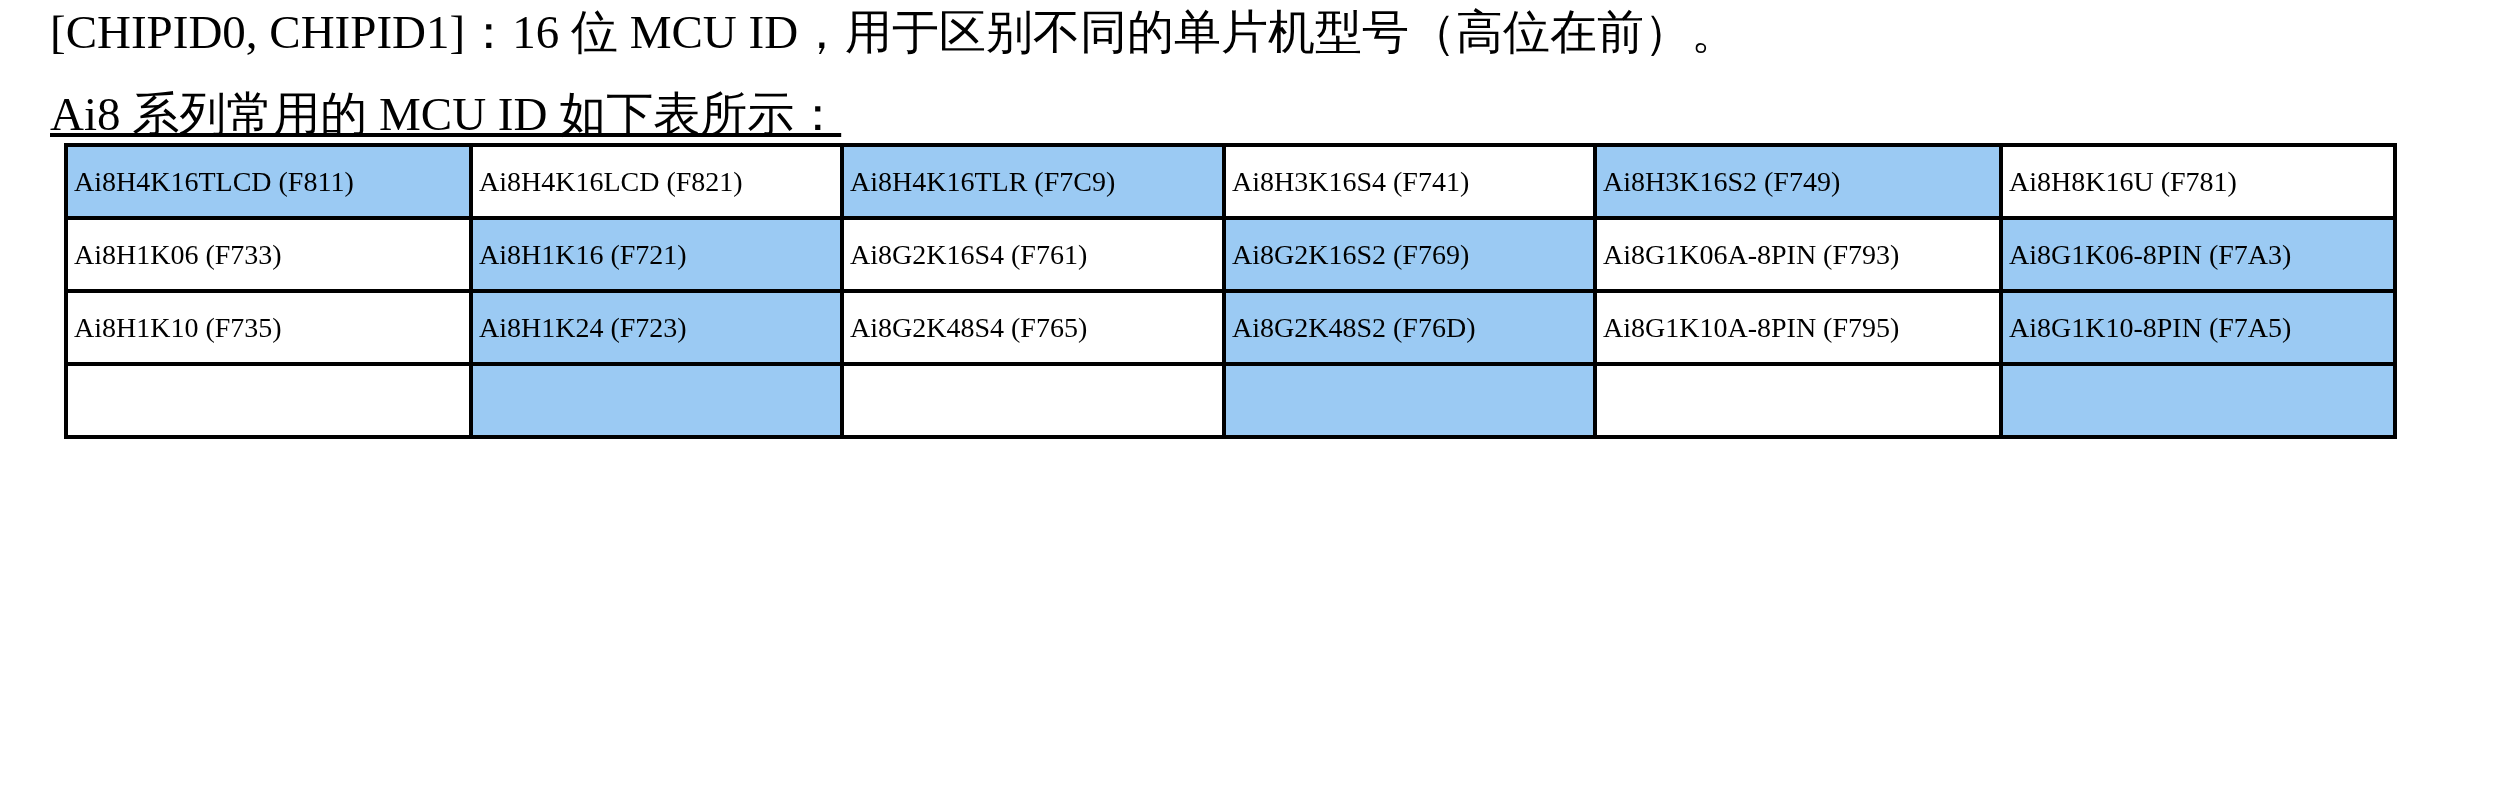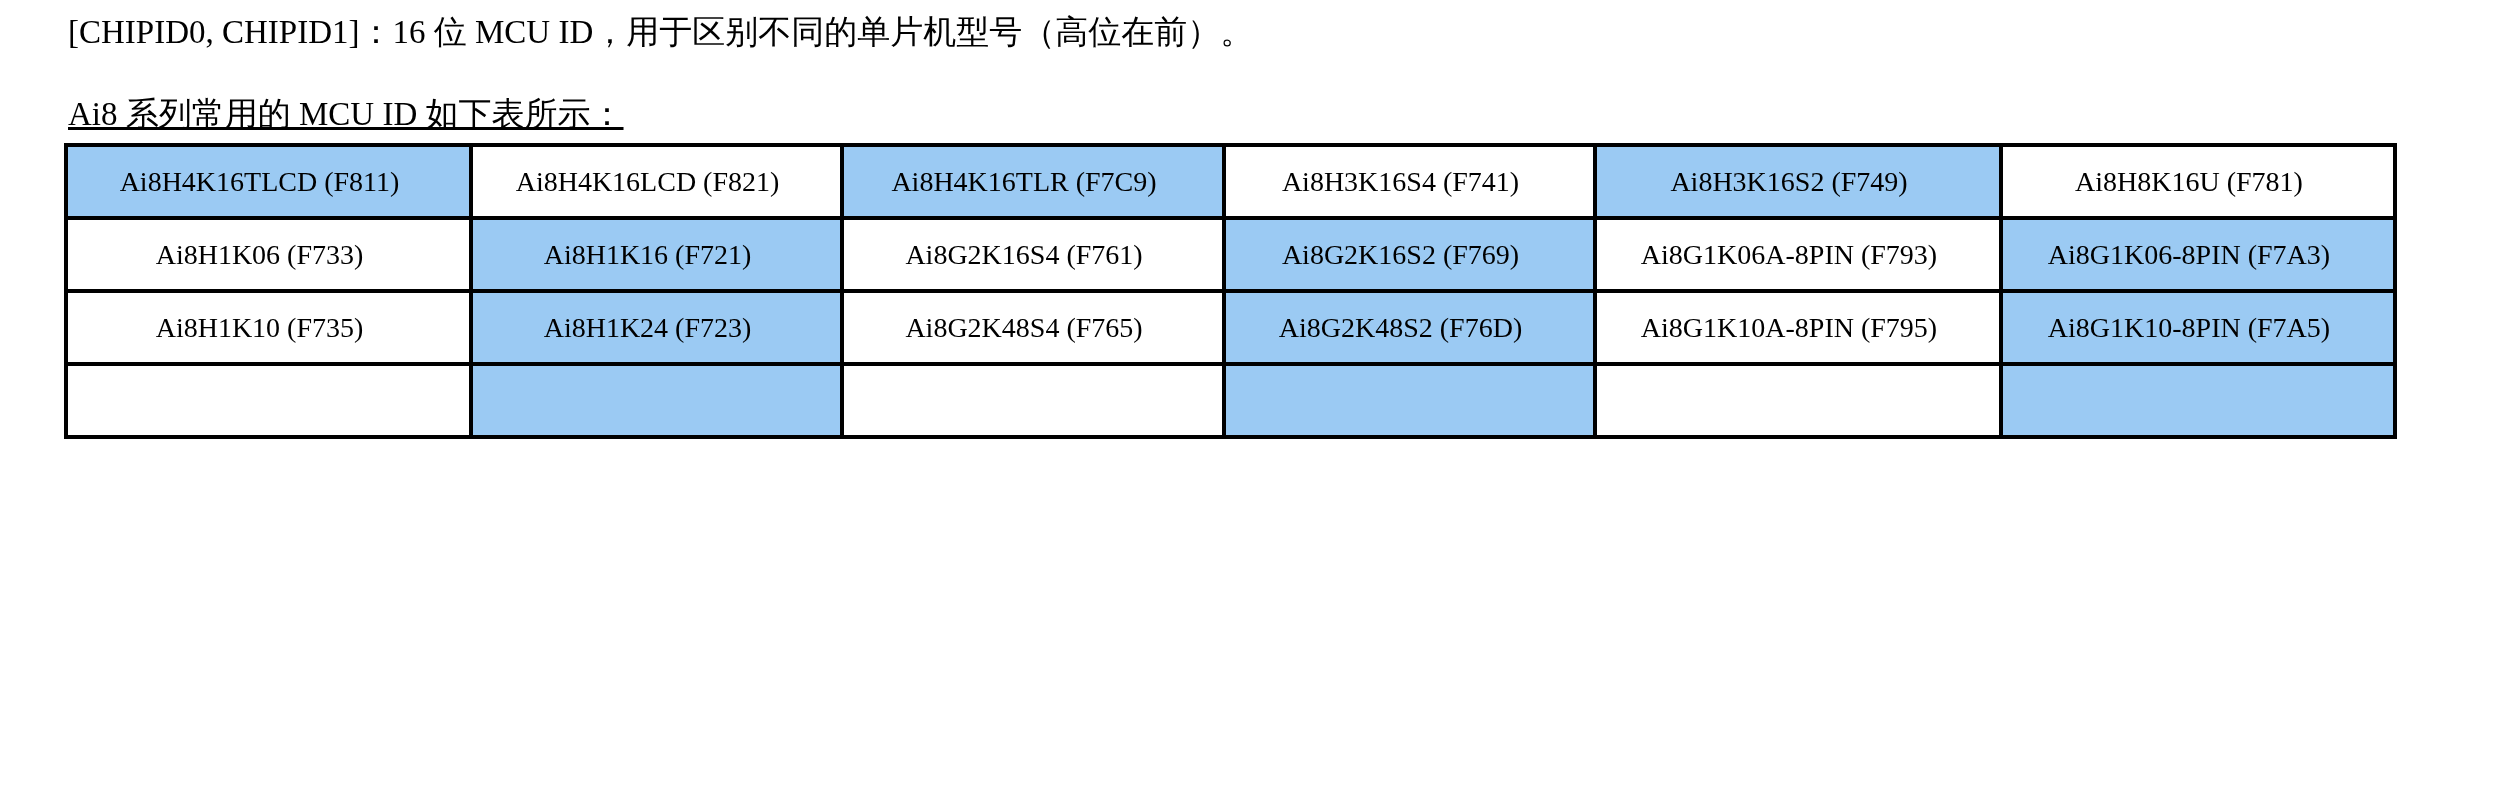--- a/index.html
+++ b/index.html
@@ -10,40 +10,40 @@
   }
   *{margin:0;padding:0;box-sizing:border-box;}
   html,body{width:2505px;height:789px;background:var(--bg);overflow:hidden;}
   body{
     font-family:"Liberation Serif","DejaVu Serif",serif;
     color:var(--text);
     position:relative;
   }
   .doc-line{
     position:absolute;
-    left:68px;
-    font-size:33px;
+    left:50px;
+    font-size:47px;
     line-height:56px;
     white-space:nowrap;
     color:var(--text);
   }
   #line1{top:4px;}
   #line2{top:86px;text-decoration:underline;}
   table.mcu{
     position:absolute;
     left:64px;
     top:143px;
     border-collapse:collapse;
     table-layout:fixed;
   }
   table.mcu td{
     height:73px;
     border:4px solid var(--border);
     font-size:28px;
-    text-align:center;
+    text-align:left;
     vertical-align:middle;
     padding:0 24px 0 6px;
     white-space:nowrap;
     overflow:hidden;
     background:var(--bg);
   }
   table.mcu td.hl{
     background:var(--hl);
   }
 </style>

